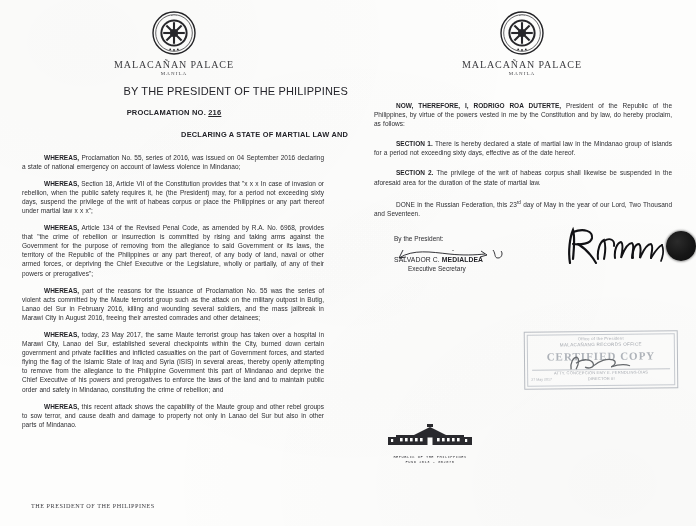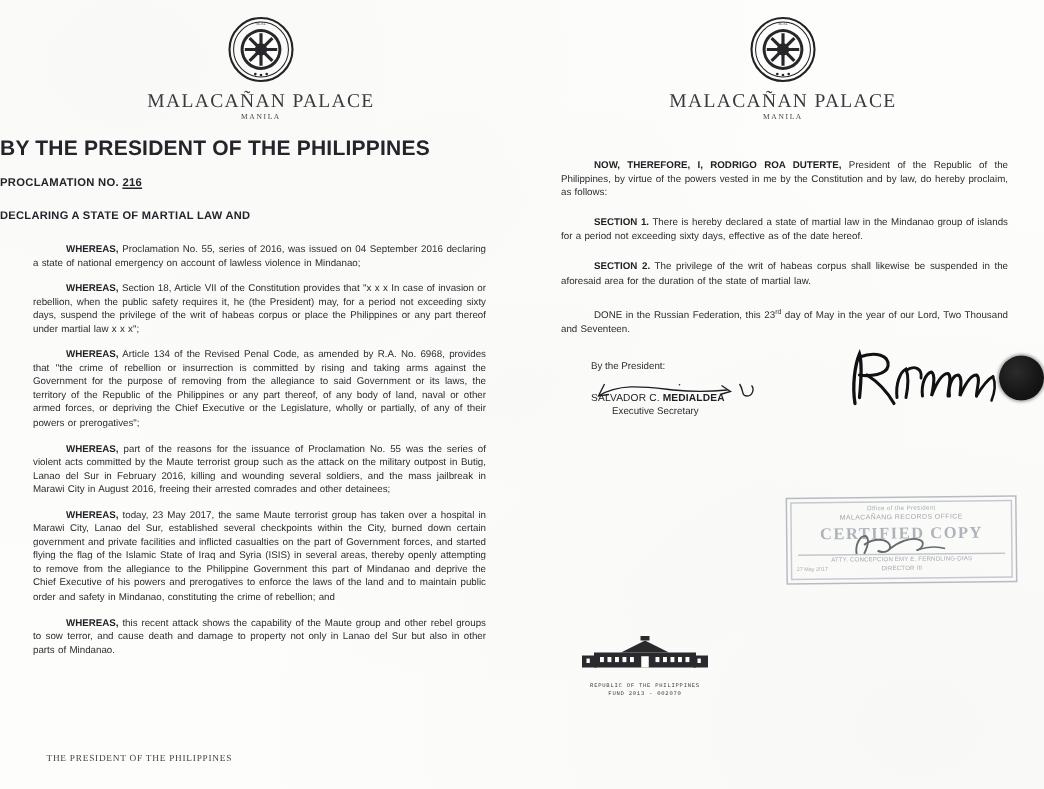--- a/index.html
+++ b/index.html
@@ -51,53 +51,53 @@
     width: 44px;
     height: 44px;
     position: relative;
   }
   .seal svg { display: block; }
 
   
   .palace {
     text-align: center;
     font-family: "Liberation Serif", serif;
-    font-size: 13px;
+    font-size: 10px;
     letter-spacing: 0.9px;
     color: #3a3a3e;
     margin-top: 4px;
   }
   .manila {
     text-align: center;
     font-family: "Liberation Serif", serif;
     font-size: 5px;
     letter-spacing: 1.1px;
     color: #4a4a4e;
     margin-top: 1px;
   }
   .byprez {
-    text-align: left;
-    font-size: 14px;
-    font-weight: bold;
+    text-align: right;
+    font-size: 11px;
+    font-weight: normal;
     letter-spacing: 0.15px;
     color: #24242a;
     margin-top: 9px;
   }
   .procno {
-    text-align: left;
+    text-align: center;
     font-size: 7.5px;
     font-weight: bold;
     letter-spacing: 0.2px;
     margin-top: 11px;
     color: #24242a;
   }
   .procno u { text-decoration: underline; }
 
   .doctitle {
-    text-align: left;
+    text-align: right;
     font-size: 7.4px;
     font-weight: bold;
     line-height: 11.5px;
     letter-spacing: 0.2px;
     margin-top: 12px;
     color: #24242a;
   }
 
   
   .body-l {

